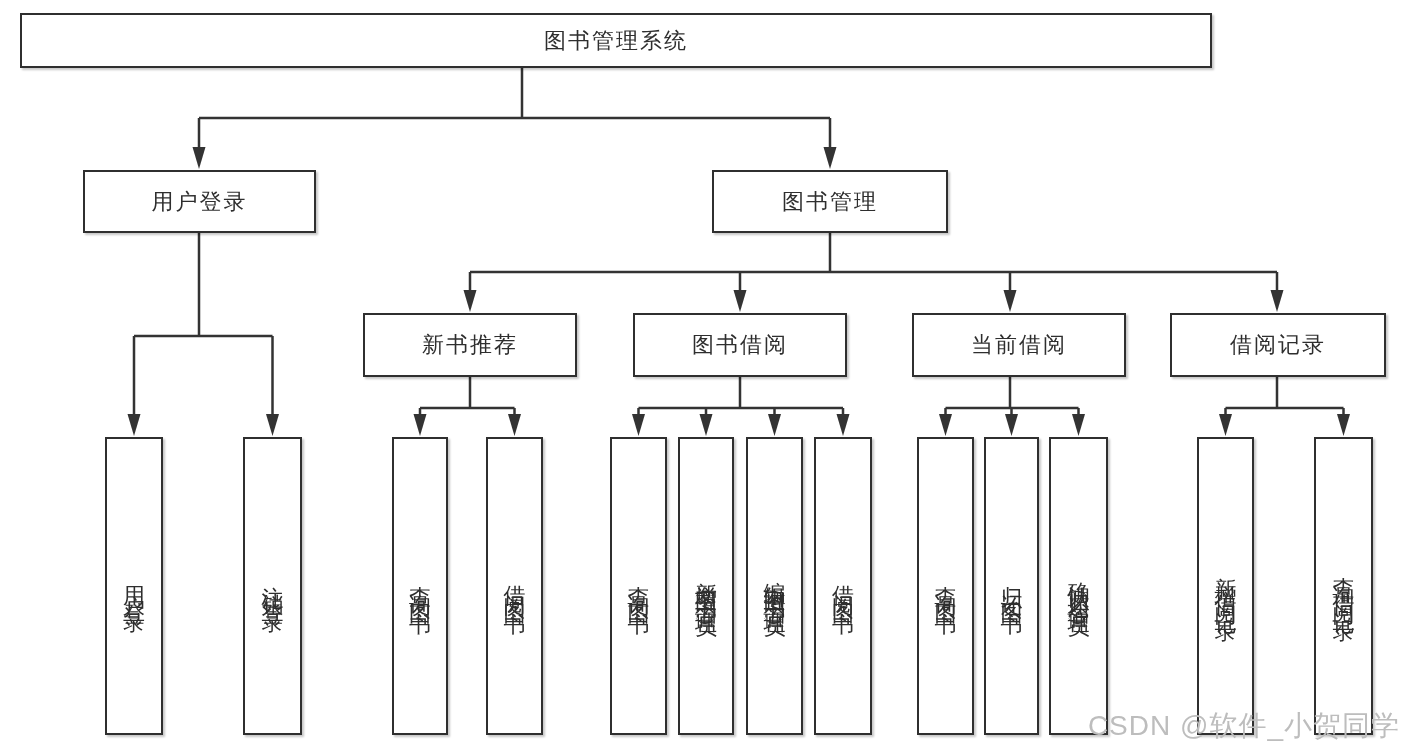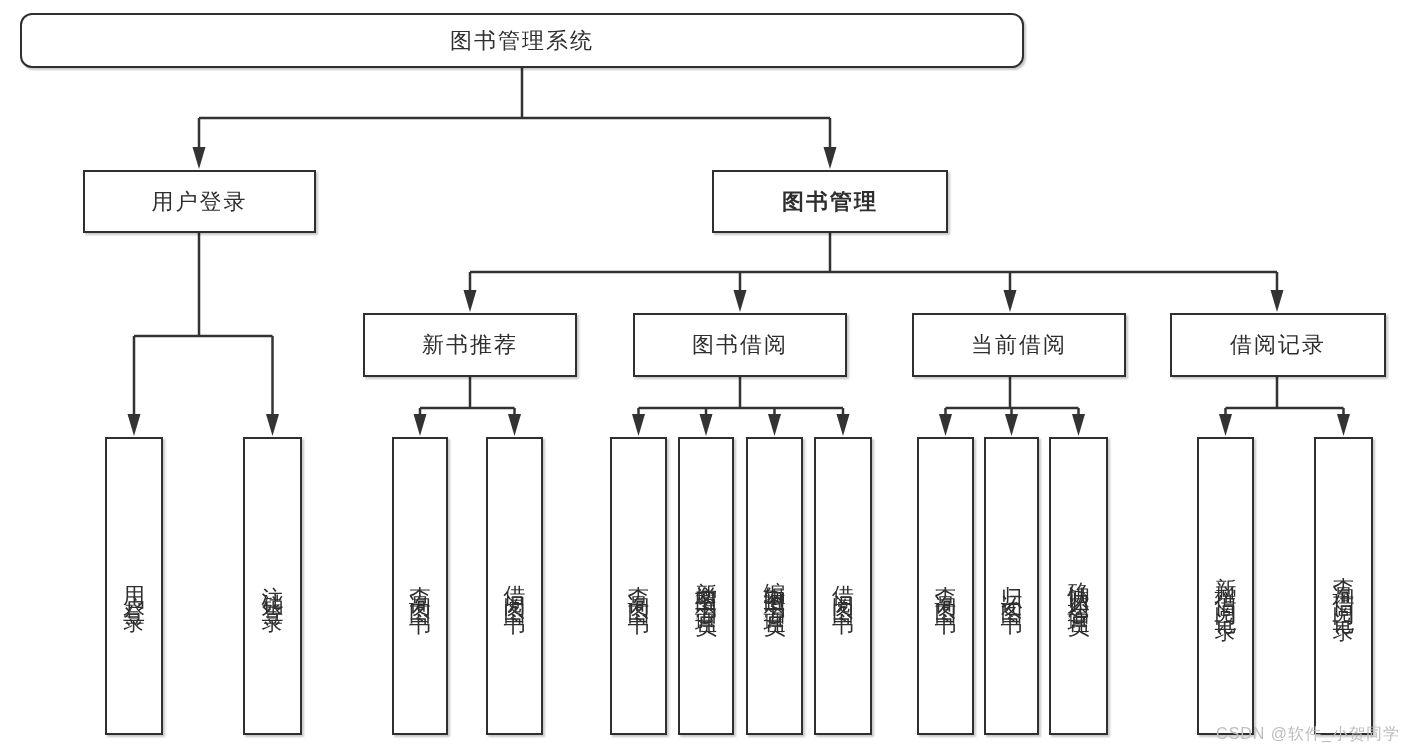--- a/index.html
+++ b/index.html
@@ -28,21 +28,21 @@
     text-orientation:mixed;
     font-size:22px;
     line-height:1;
     letter-spacing:9px;
     white-space:nowrap;
   }
   .vlabel.long{letter-spacing:5px;}
   .watermark{
     position:absolute;
     right:5px;bottom:2px;
-    font-size:16px;
+    font-size:28px;
     letter-spacing:1px;
     color:#bdbdbd;
     white-space:nowrap;
   }
 </style>
 </head>
 <body>
 
 <div class="stage">
 
@@ -82,28 +82,28 @@
       <polygon points="1005,414 1018,414 1011.5,436"></polygon>
       <polygon points="1072,414 1085,414 1078.5,436"></polygon>
     </g>
     <g>
       <path d="M1277,377 V408 M1225.5,408 H1343.5 M1225.5,408 V416 M1343.5,408 V416"></path>
       <polygon points="1219,414 1232,414 1225.5,436"></polygon>
       <polygon points="1337,414 1350,414 1343.5,436"></polygon>
     </g>
   </svg>
 
-  <div class="node" style="left:20px;top:13px;width:1004px;height:55px;border-radius:12px;">
+  <div class="node" style="left:20px;top:13px;width:1192px;height:55px;">
     <span class="hlabel">图书管理系统</span>
   </div>
 
   <div class="node" style="left:83px;top:170px;width:233px;height:63px;">
     <span class="hlabel">用户登录</span>
   </div>
-  <div class="node" style="left:712px;top:170px;width:236px;height:63px;font-weight:bold;">
+  <div class="node" style="left:712px;top:170px;width:236px;height:63px;">
     <span class="hlabel">图书管理</span>
   </div>
 
   <div class="node" style="left:633px;top:313px;width:214px;height:64px;">
     <span class="hlabel">图书借阅</span>
   </div>
   <div class="node" style="left:363px;top:313px;width:214px;height:64px;">
     <span class="hlabel">新书推荐</span>
   </div>
   <div class="node" style="left:903px;top:313px;width:214px;height:64px;margin-left:9px;">

